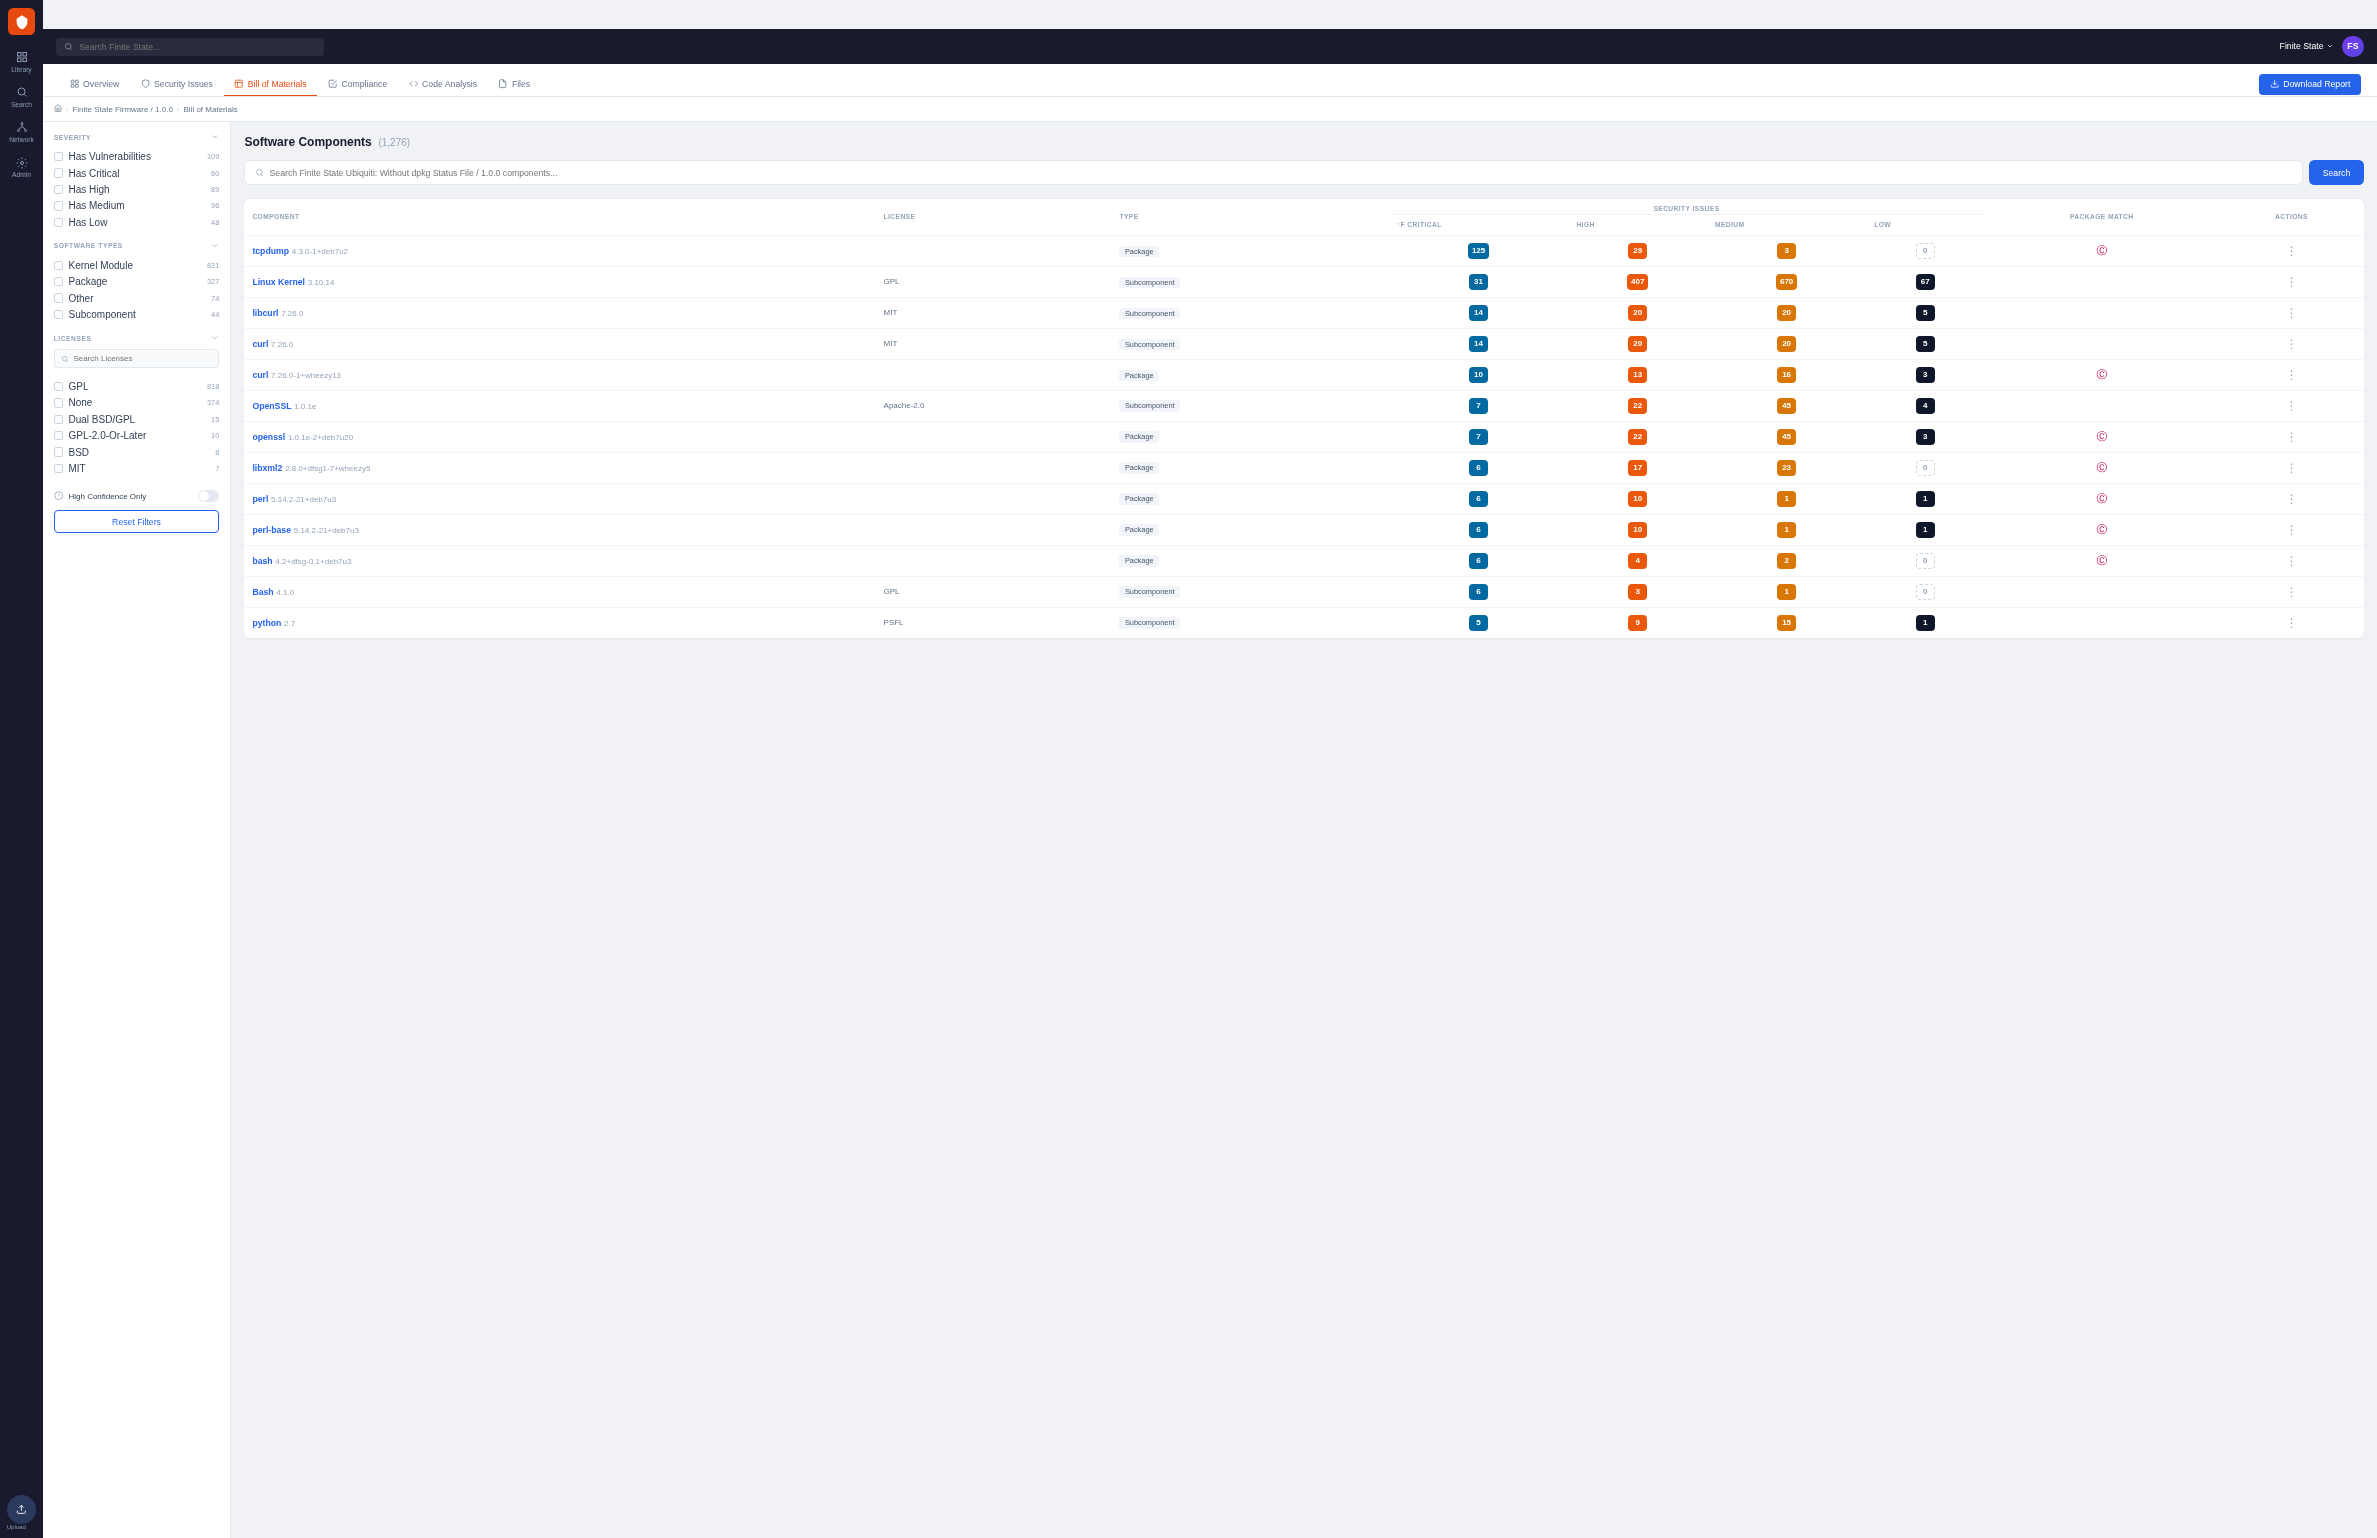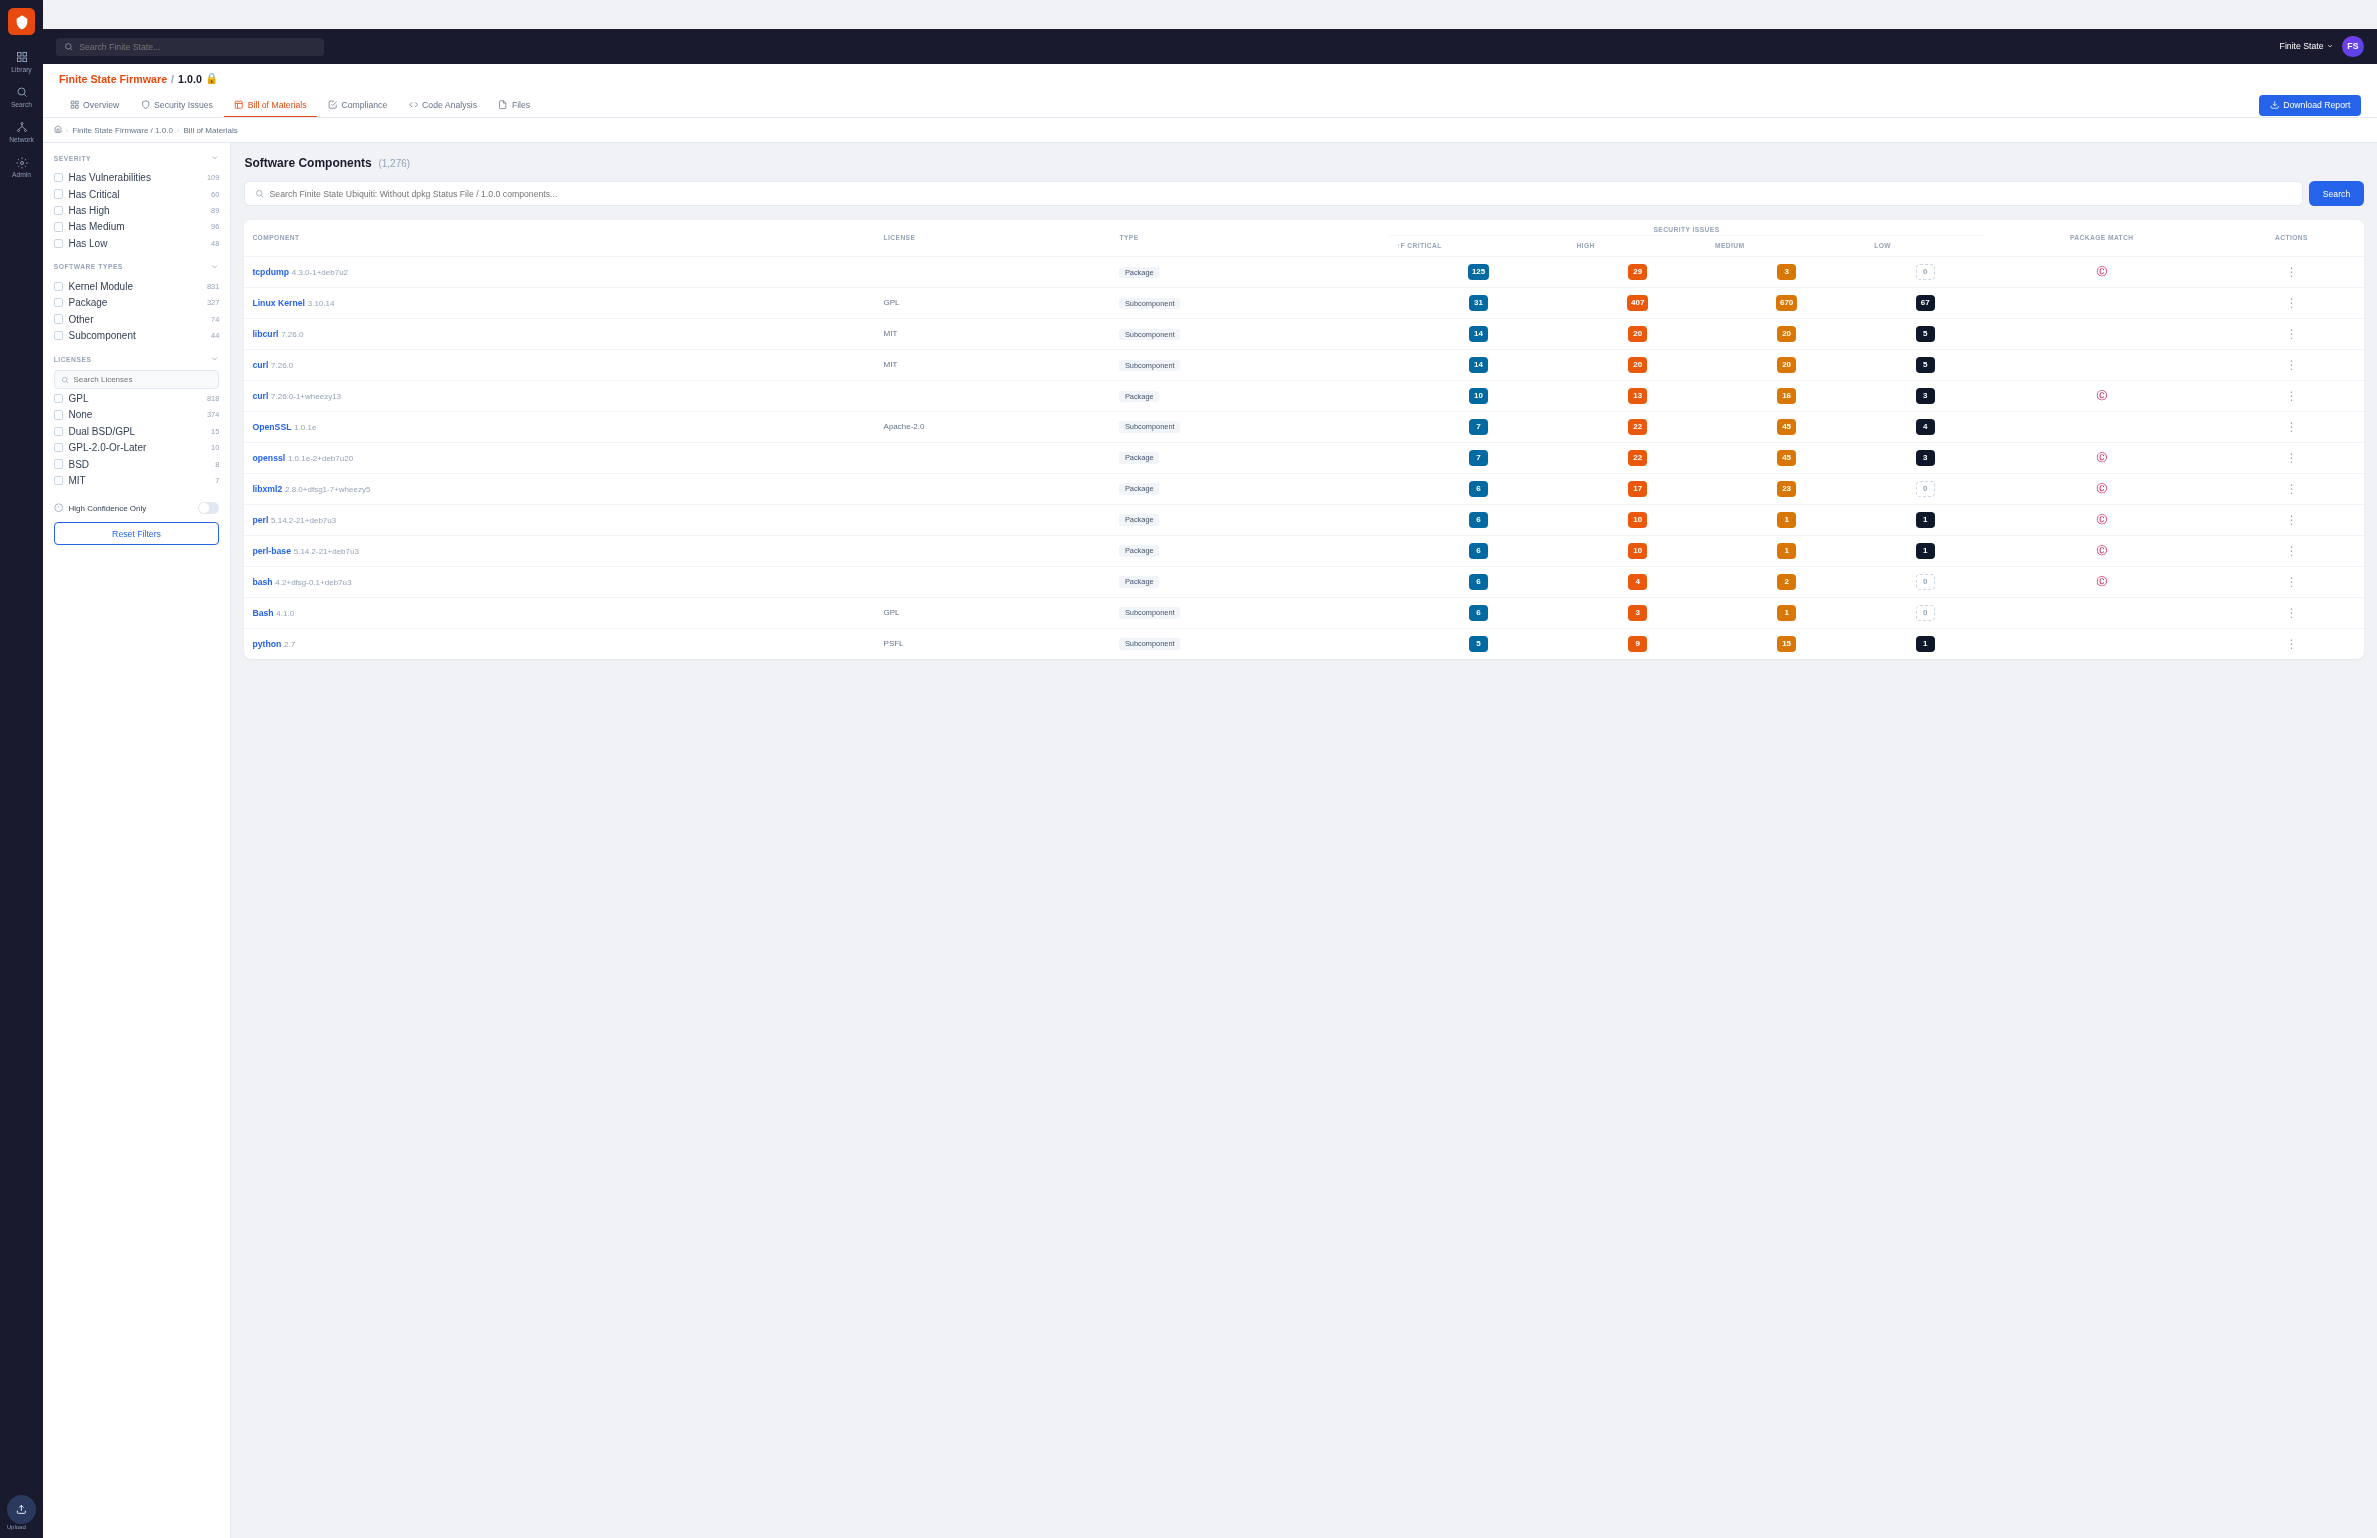--- a/index.html
+++ b/index.html
@@ -58,21 +58,21 @@
     
     .filter-section { margin-bottom: 10.7px; }
     .filter-section-header { display: flex; align-items: center; justify-content: space-between; margin-bottom: 6.7px; cursor: pointer; }
     .filter-section-title { font-size: 6.7px; font-weight: 700; color: #94a3b8; letter-spacing: 0.08em; text-transform: uppercase; }
     .filter-section-header svg { width: 9.4px; height: 9.4px; color: #94a3b8; }
     .filter-item { display: flex; align-items: center; justify-content: space-between; padding: 2.7px 0; cursor: pointer; }
     .filter-item-left { display: flex; align-items: center; gap: 5.4px; }
     .filter-checkbox { width: 9.4px; height: 9.4px; border: 1px solid #cbd5e1; border-radius: 2px; flex-shrink: 0; }
     .filter-label { color: #334155; font-size: 10px; text-align: center; }
     .filter-count { font-size: 7.4px; color: #94a3b8; }
-    .license-search { display: flex; align-items: center; gap: 4px; background: #f8fafc; border: 0.7px solid #e2e8f0; border-radius: 4px; padding: 4px 6.7px; margin-bottom: 1px; }
+    .license-search { display: flex; align-items: center; gap: 4px; background: #f8fafc; border: 0.7px solid #e2e8f0; border-radius: 4px; padding: 4px 6.7px; margin-bottom: 10px; }
     .license-search input { background: transparent; border: none; outline: none; font-size: 8px; color: #64748b; width: 100%; }
     .license-search svg { width: 8px; height: 8px; color: #94a3b8; flex-shrink: 0; }
     .toggle-row { display: flex; align-items: center; gap: 5.4px; padding: 2.7px 0; }
     .toggle-icon { width: 9.4px; height: 9.4px; color: #94a3b8; }
     .toggle-label { font-size: 8px; color: #334155; flex: 1; }
     .toggle { width: 21.4px; height: 12px; background: #e2e8f0; border-radius: 6px; position: relative; cursor: pointer; }
     .toggle-thumb { width: 9.4px; height: 9.4px; background: white; border-radius: 50%; position: absolute; top: 1.3px; left: 1.3px; transition: left 0.2s; }
     .reset-btn { width: 100%; padding: 5.4px; border: 1px solid #2563eb; background: white; color: #2563eb; border-radius: 4px; font-size: 8.7px; cursor: pointer; margin-top: 5.4px; }
 
     
@@ -184,26 +184,20 @@
             <path d="M6 9l6 6 6-6"></path>
           </svg>
       </div>
       <div class="avatar">FS</div>
     </div>
   </header>
 
   <div class="content">
 
     <div class="page-header">
-      <div class="page-title">
-        <a href="#">Finite State Firmware</a>
-        <span class="sep">/</span>
-        <span class="version">1.0.0</span>
-        <span class="lock-icon">🔒</span>
-      </div>
       <div class="tabs-row">
         <div class="page-tabs">
           <a class="page-tab" href="#">
             <svg width="9.4" height="9.4" viewBox="0 0 24 24" fill="none" stroke="currentColor" stroke-width="2">
                 <path d="M3 3h7v7H3zM14 3h7v7h-7zM3 14h7v7H3zM14 14h7v7h-7z"></path>
               </svg>
             <span>Overview</span>
           </a>
           <a class="page-tab" href="#">
             <svg width="9.4" height="9.4" viewBox="0 0 24 24" fill="none" stroke="currentColor" stroke-width="2">

